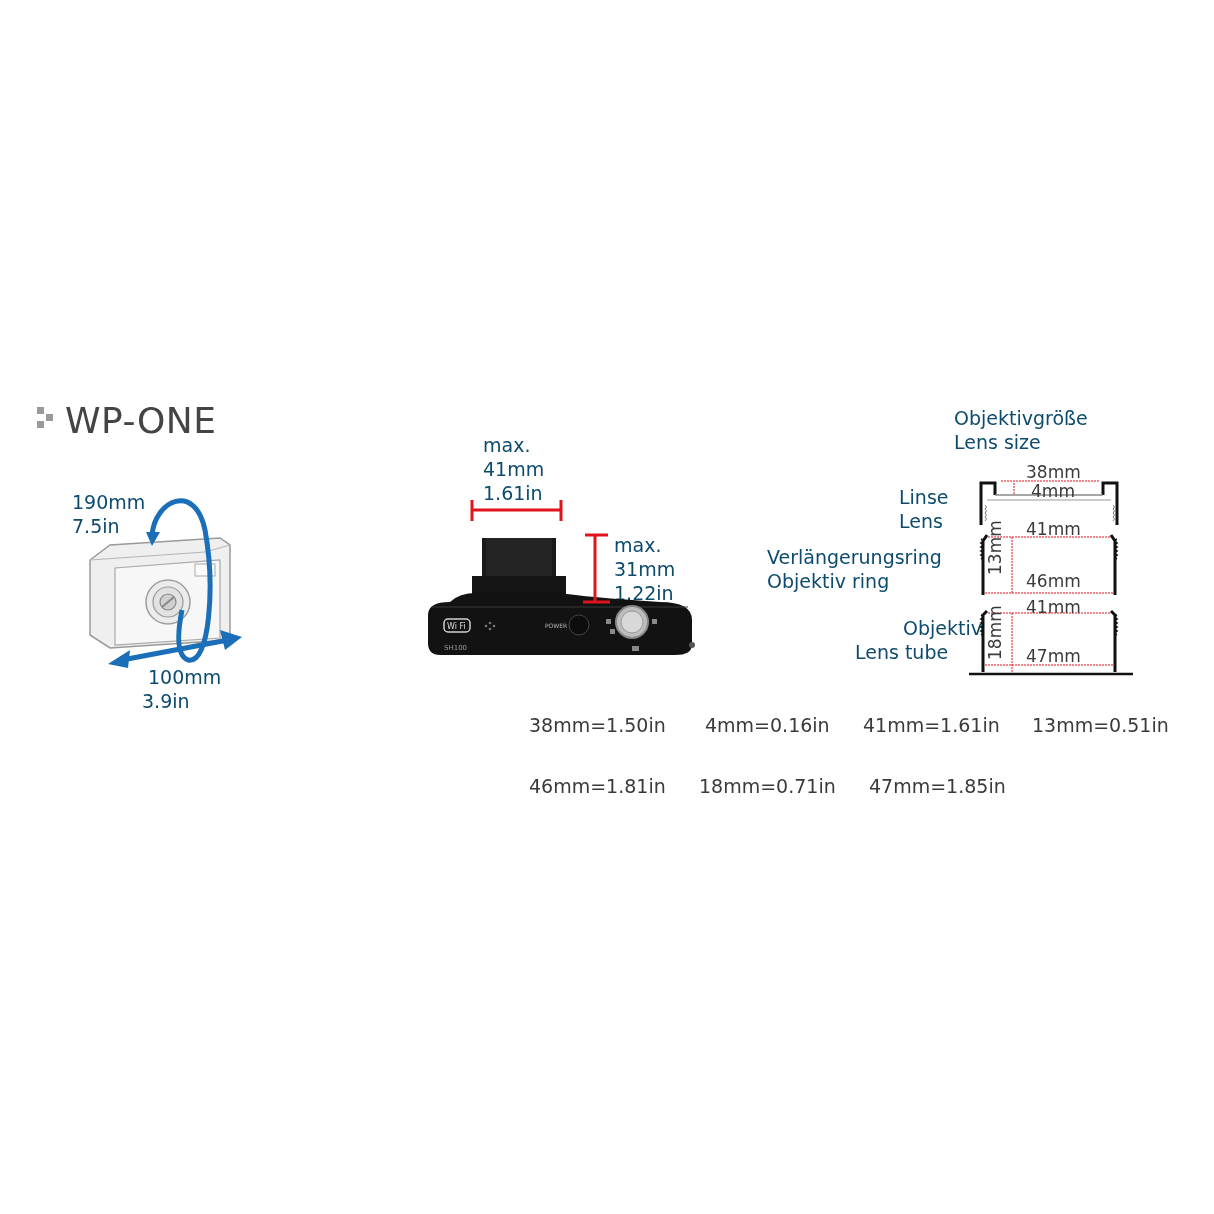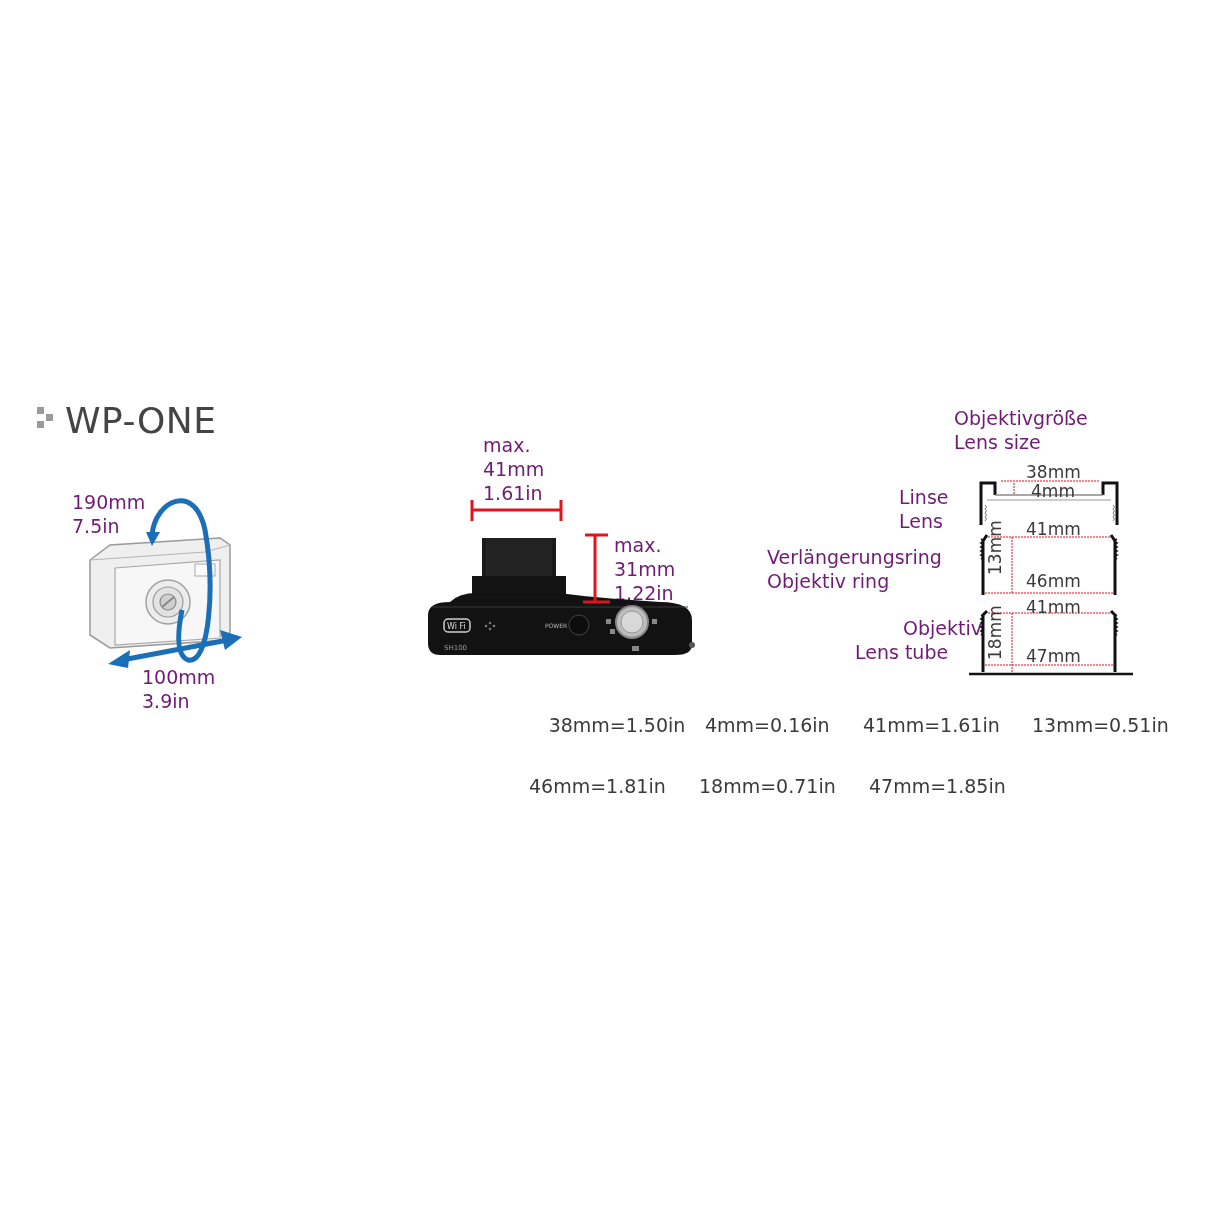--- a/index.html
+++ b/index.html
@@ -1,19 +1,19 @@
 <!DOCTYPE html>
 <html><head>
 <meta charset="utf-8">
 <style>
   html, body { margin:0; padding:0; background:#ffffff; }
   body { width:1214px; height:1214px; position:relative; overflow:hidden;
          font-family:"DejaVu Sans", sans-serif; color:#333333; }
   .abs { position:absolute; }
-  .txt { font-size:19px; line-height:24px; color:#701a75; white-space:nowrap; }
+  .txt { font-size:19px; line-height:24px; color:#0c4a6e; white-space:nowrap; }
   .title { font-family:"DejaVu Sans", sans-serif; font-size:36px; color:#444; letter-spacing:0.5px; }
   .sq { position:absolute; width:7px; height:7px; background:#9a9a9a; }
   .small { font-size:17px; line-height:20px; color:#3a3a3a; white-space:nowrap; }
   .conv { font-size:19px; line-height:25px; color:#3a3a3a; white-space:nowrap; }
   .conv span { display:inline-block; }
 </style>
 </head>
 <body>
 
 <div class="abs" style="left:37px;top:407px;width:20px;height:22px;">
@@ -37,21 +37,21 @@
 
   <path d="M82,45 C85,10 125,-8 135,40 C145,95 140,175 118,170 C105,165 108,140 112,120" fill="none" stroke="#1a6fb8" stroke-width="5"></path>
   <polygon points="76,42 90,42 82,56" fill="#1a6fb8"></polygon>
 
   <line x1="52" y1="170" x2="158" y2="150" stroke="#1a6fb8" stroke-width="5"></line>
   <polygon points="38,174 60,160 58,178" fill="#1a6fb8"></polygon>
   <polygon points="172,147 150,140 155,160" fill="#1a6fb8"></polygon>
 </svg>
 <div class="abs txt" style="left:72px;top:490px;">190mm</div>
 <div class="abs txt" style="left:72px;top:514px;">7.5in</div>
-<div class="abs txt" style="left:142px;top:665px;">100mm</div>
+<div class="abs txt" style="left:148px;top:665px;">100mm</div>
 <div class="abs txt" style="left:142px;top:689px;">3.9in</div>
 
 <div class="abs txt" style="left:483px;top:433px;">max.</div>
 <div class="abs txt" style="left:483px;top:457px;">41mm</div>
 <div class="abs txt" style="left:483px;top:481px;">1.61in</div>
 
 <div class="abs txt" style="left:614px;top:533px;">max.</div>
 <div class="abs txt" style="left:614px;top:557px;">31mm</div>
 <div class="abs txt" style="left:614px;top:581px;">1.22in</div>
 
@@ -137,17 +137,17 @@
 <div class="abs small" style="left:1026px;top:462px;">38mm</div>
 <div class="abs small" style="left:1031px;top:481px;">4mm</div>
 <div class="abs small" style="left:1026px;top:519px;">41mm</div>
 <div class="abs small" style="left:985px;top:575px;transform:rotate(-90deg);transform-origin:left top;">13mm</div>
 <div class="abs small" style="left:1026px;top:571px;">46mm</div>
 <div class="abs small" style="left:1026px;top:597px;">41mm</div>
 <div class="abs small" style="left:985px;top:660px;transform:rotate(-90deg);transform-origin:left top;">18mm</div>
 <div class="abs small" style="left:1026px;top:646px;">47mm</div>
 
 <div class="abs conv" style="left:529px;top:713px;">
-  <span style="width:176px;text-align:center;">38mm=1.50in</span><span style="width:158px;">4mm=0.16in</span><span style="width:169px;">41mm=1.61in</span><span>13mm=0.51in</span>
+  <span style="width:176px;">38mm=1.50in</span><span style="width:158px;">4mm=0.16in</span><span style="width:169px;">41mm=1.61in</span><span>13mm=0.51in</span>
 </div>
 <div class="abs conv" style="left:529px;top:738px;margin-top:36px;">
   <span style="width:170px;">46mm=1.81in</span><span style="width:170px;">18mm=0.71in</span><span>47mm=1.85in</span>
 </div>
 
 </body></html>

